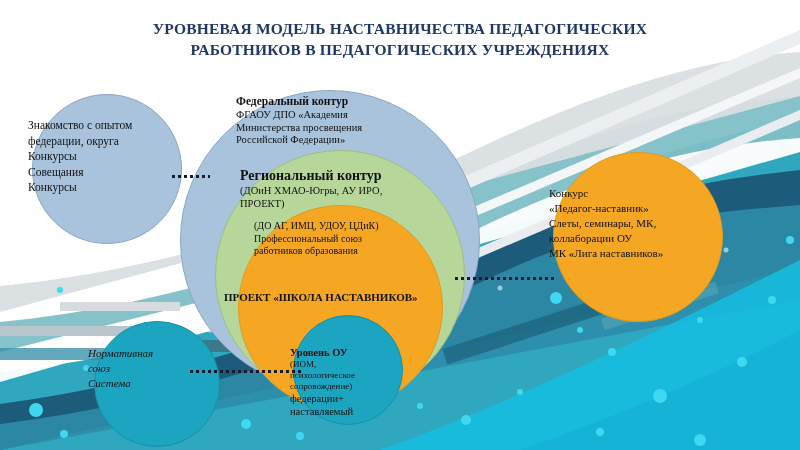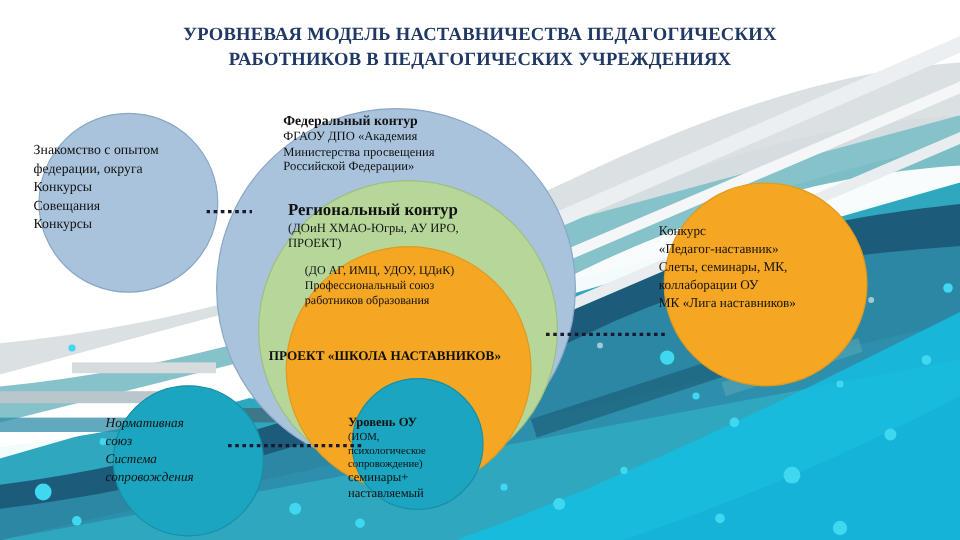--- a/index.html
+++ b/index.html
@@ -241,21 +241,21 @@
     <div>работников образования</div>
   </div>
 
   <div class="tb" id="t-proj">ПРОЕКТ «ШКОЛА НАСТАВНИКОВ»</div>
 
   <div class="tb" id="t-ou">
     <div class="hd">Уровень ОУ</div>
     <div>(ИОМ,</div>
     <div>психологическое</div>
     <div>сопровождение)</div>
-    <div class="big">семинары+</div>
+    <div class="big">федерации+</div>
     <div class="big">наставляемый</div>
   </div>
 
   <div class="tb" id="t-left-top">
     <div>Знакомство с опытом</div>
     <div>федерации, округа</div>
     <div>Конкурсы</div>
     <div>Совещания</div>
     <div>Конкурсы</div>
   </div>
@@ -265,16 +265,15 @@
     <div>«Педагог-наставник»</div>
     <div>Слеты, семинары, МК,</div>
     <div>коллаборации ОУ</div>
     <div>МК «Лига наставников»</div>
   </div>
 
   <div class="tb" id="t-left-bottom">
     <div>Нормативная</div>
     <div>союз</div>
     <div>Система</div>
-    <div>сопровождения</div>
   </div>
 
 </div>
 
 </body></html>

